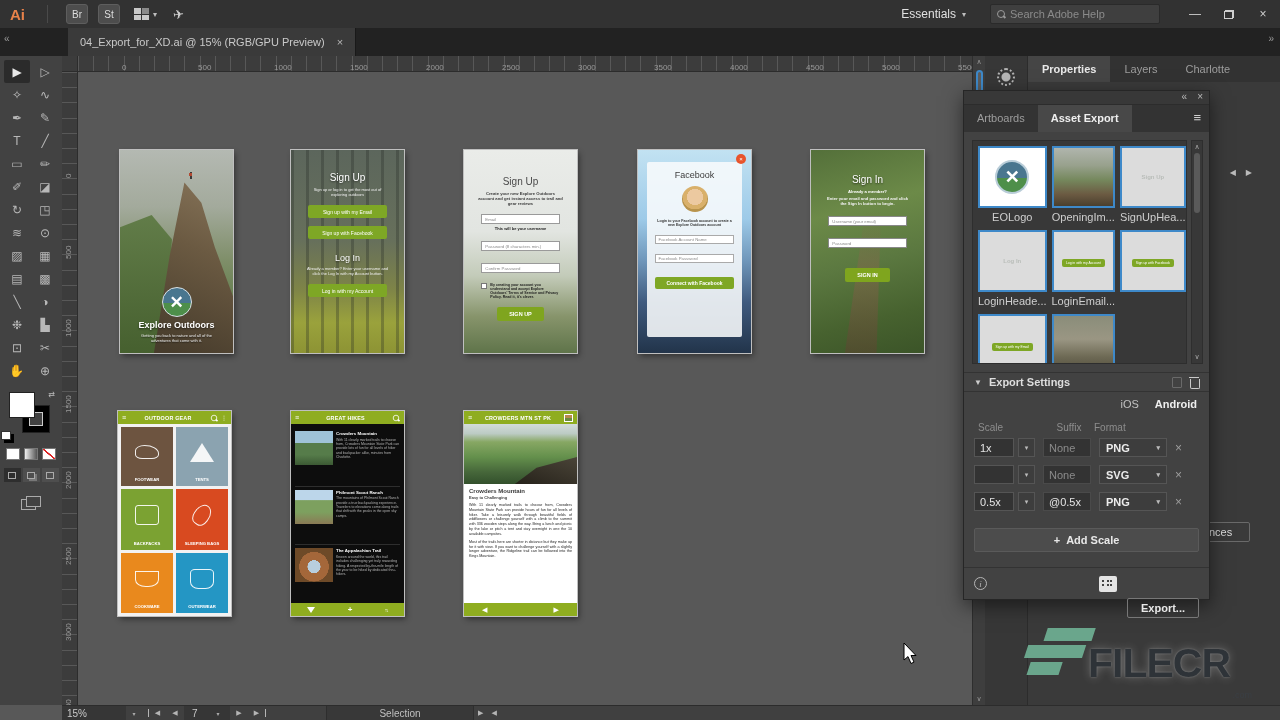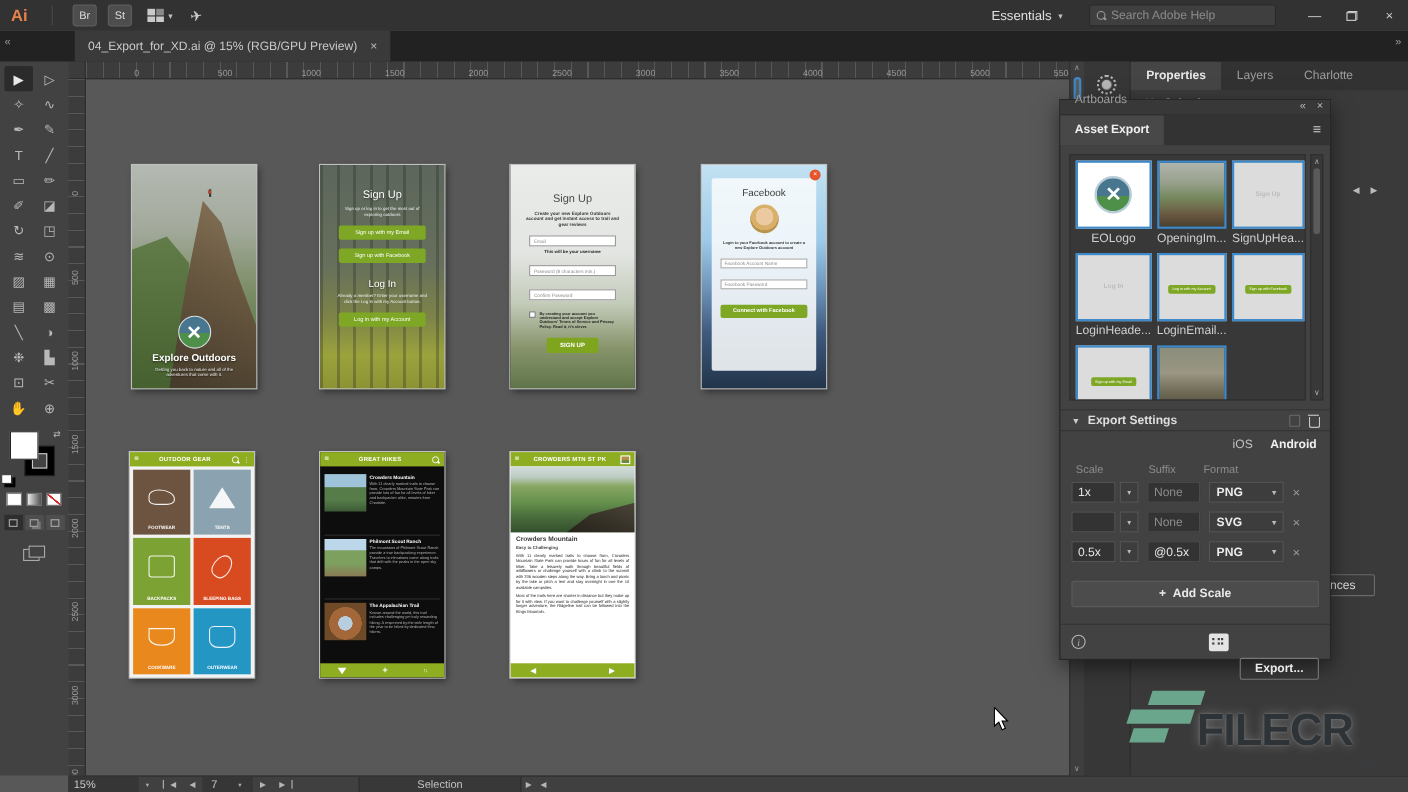--- a/index.html
+++ b/index.html
@@ -245,21 +245,21 @@
     display:flex; align-items:center; padding:0 10px; gap:7px; color:#dedede; font-size:11px; font-weight:bold; }
   .exp-head .tri { font-size:8px; color:#ccc; }
   .exp-head .spacer { flex:1; }
   .mini-doc { width:10px; height:11px; border:1px solid #6a6a6a; border-radius:1px; }
   .trash { position:relative; width:10px; height:11px; }
   .trash::before { content:""; position:absolute; left:1px; top:2px; width:8px; height:9px; border:1px solid #c9c9c9; border-top:none; border-radius:0 0 2px 2px; }
   .trash::after { content:""; position:absolute; left:0; top:0; width:10px; height:1.5px; background:#c9c9c9; }
   .platforms { position:absolute; right:12px; top:266px; display:flex; gap:16px; font-size:11px; }
   .plat-ios { color:#c2c2c2; } .plat-android { color:#efefef; font-weight:bold; }
   .exp-cols { position:absolute; left:14px; top:290px; display:flex; gap:0; color:#8d8d8d; font-size:10px; }
-  .exp-cols span:nth-child(1){ width:66px; } .exp-cols span:nth-child(2){ width:50px; } 
+  .exp-cols span:nth-child(1){ width:66px; } .exp-cols span:nth-child(2){ width:50px;text-align:center; } 
   .exp-rows { position:absolute; left:10px; right:10px; top:306px; display:flex; flex-direction:column; gap:8px; }
   .exp-row { display:flex; align-items:center; gap:4px; }
   .scale-field { width:40px; height:19px; background:#333; border:1px solid #555; color:#e4e4e4; font-size:11px; display:flex; align-items:center; padding-left:5px; }
   .dd-btn { width:17px; height:19px; background:#3d3d3d; border:1px solid #555; color:#bbb; font-size:7px; display:flex; align-items:center; justify-content:center; }
   .sfx { width:48px; height:19px; background:#333; border:1px solid #4a4a4a; font-size:11px; color:#e4e4e4; display:flex; align-items:center; padding-left:5px; margin-left:4px; }
   .sfx.dim { color:#8b8b8b; }
   .fmt { width:68px; height:19px; background:#3d3d3d; border:1px solid #555; color:#ececec; font-size:11px; font-weight:bold;
     display:flex; align-items:center; justify-content:space-between; padding:0 6px; margin-left:4px; }
   .fmt .chev { font-size:7px; color:#bbb; }
   .row-x { color:#9d9d9d; font-size:12px; margin-left:4px; }
@@ -522,20 +522,30 @@
         <div class="ab4-h">Facebook</div>
         <div class="ab4-avatar"></div>
         <div class="ab4-sub">Login to your Facebook account to create a new Explore Outdoors account</div>
         <div class="field">Facebook Account Name</div>
         <div class="field">Facebook Password</div>
         <div class="gbtn">Connect with Facebook</div>
       </div>
       <div class="ab4-close">×</div>
     </div>
 
+    <div class="ab ab5" style="left:733px; top:78px;">
+      <div class="ab5-in">
+        <div class="ab5-h">Sign In</div>
+        <div class="ab5-s1">Already a member?</div>
+        <div class="ab5-s2">Enter your email and password and click the Sign In button to begin.</div>
+        <div class="field">Username (your email)</div>
+        <div class="field">Password</div>
+        <div class="gbtn">SIGN IN</div>
+      </div>
+    </div>
 
     <div class="ab row2 ab6" style="left:40px; top:339px;">
       <div class="app-head">
         <span class="hmb">≡</span>
         <span class="ttl">OUTDOOR GEAR</span>
         <span class="mag"></span>
         <span class="kebab">⋮</span>
       </div>
       <div class="tiles">
 
@@ -648,21 +658,21 @@
   </div>
 
   <div class="float-panel">
     <div class="fp-head">
       <span class="hctrl">
         <span>«</span>
         <span>×</span>
       </span>
     </div>
     <div class="fp-tabs">
-      <span style="display:flex;flex-direction:column;">
+      <span style="display:flex;">
 
       <span class="fp-tab"><span>Artboards</span></span>
           <span class="fp-tab active"><span>Asset Export</span></span>
         </span>
       <span class="fp-menu">≡</span>
     </div>
     <div class="fp-body">
       <div class="asset-well">
 
           <div class="asset">

